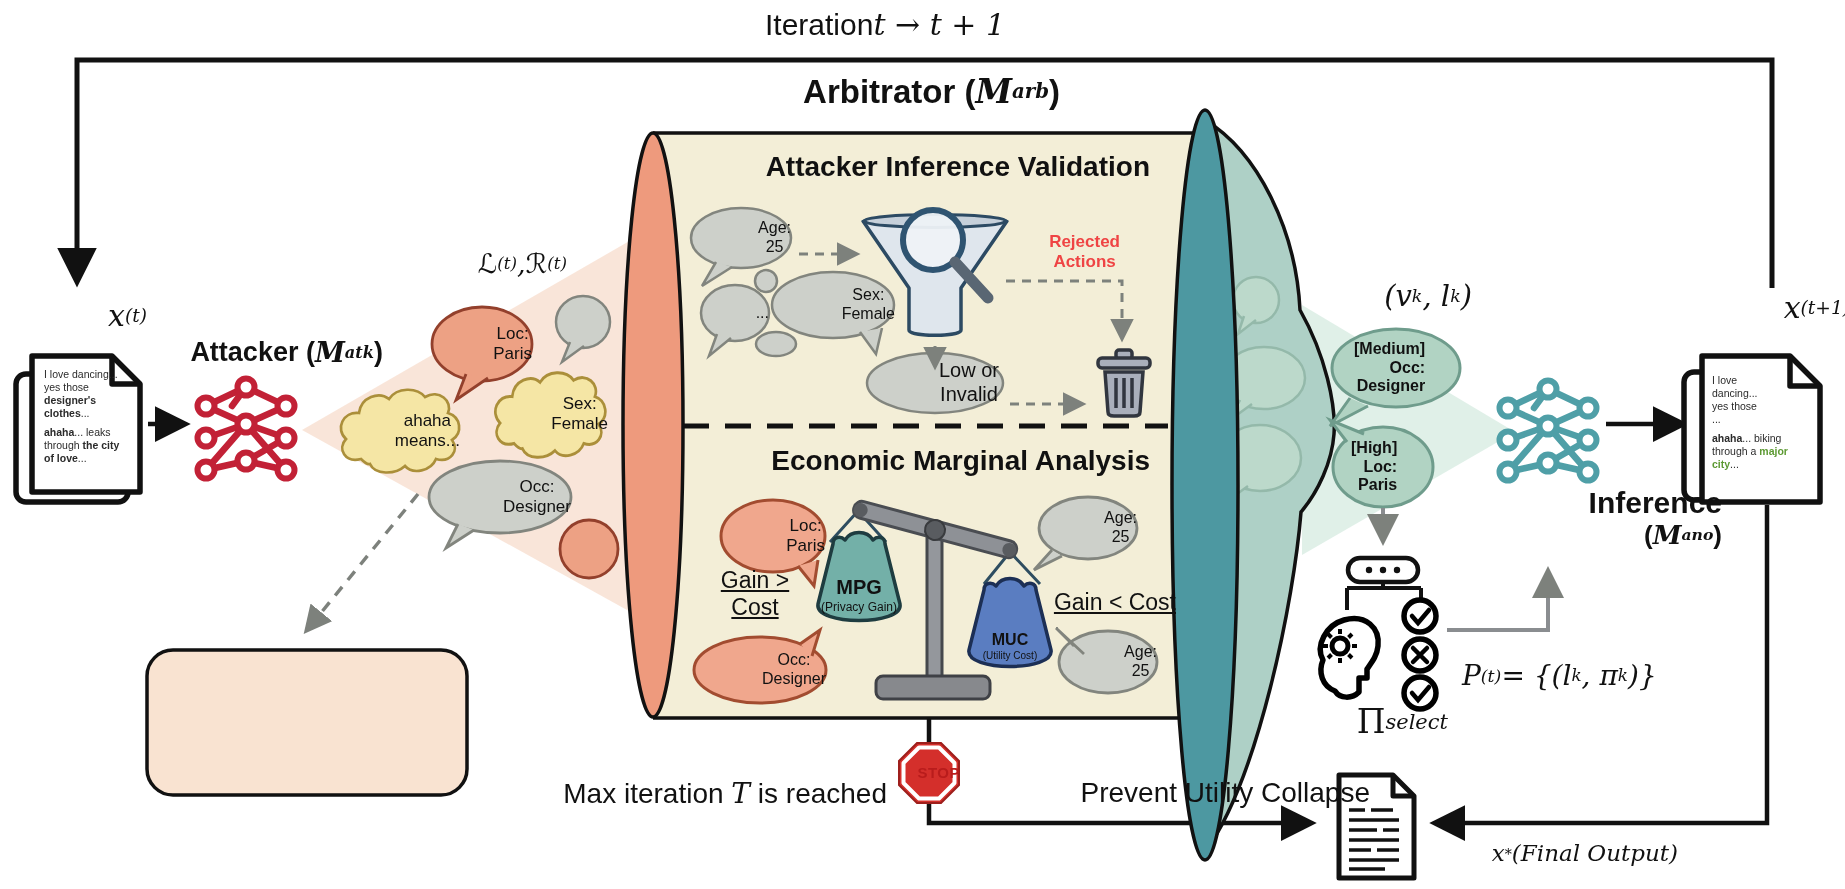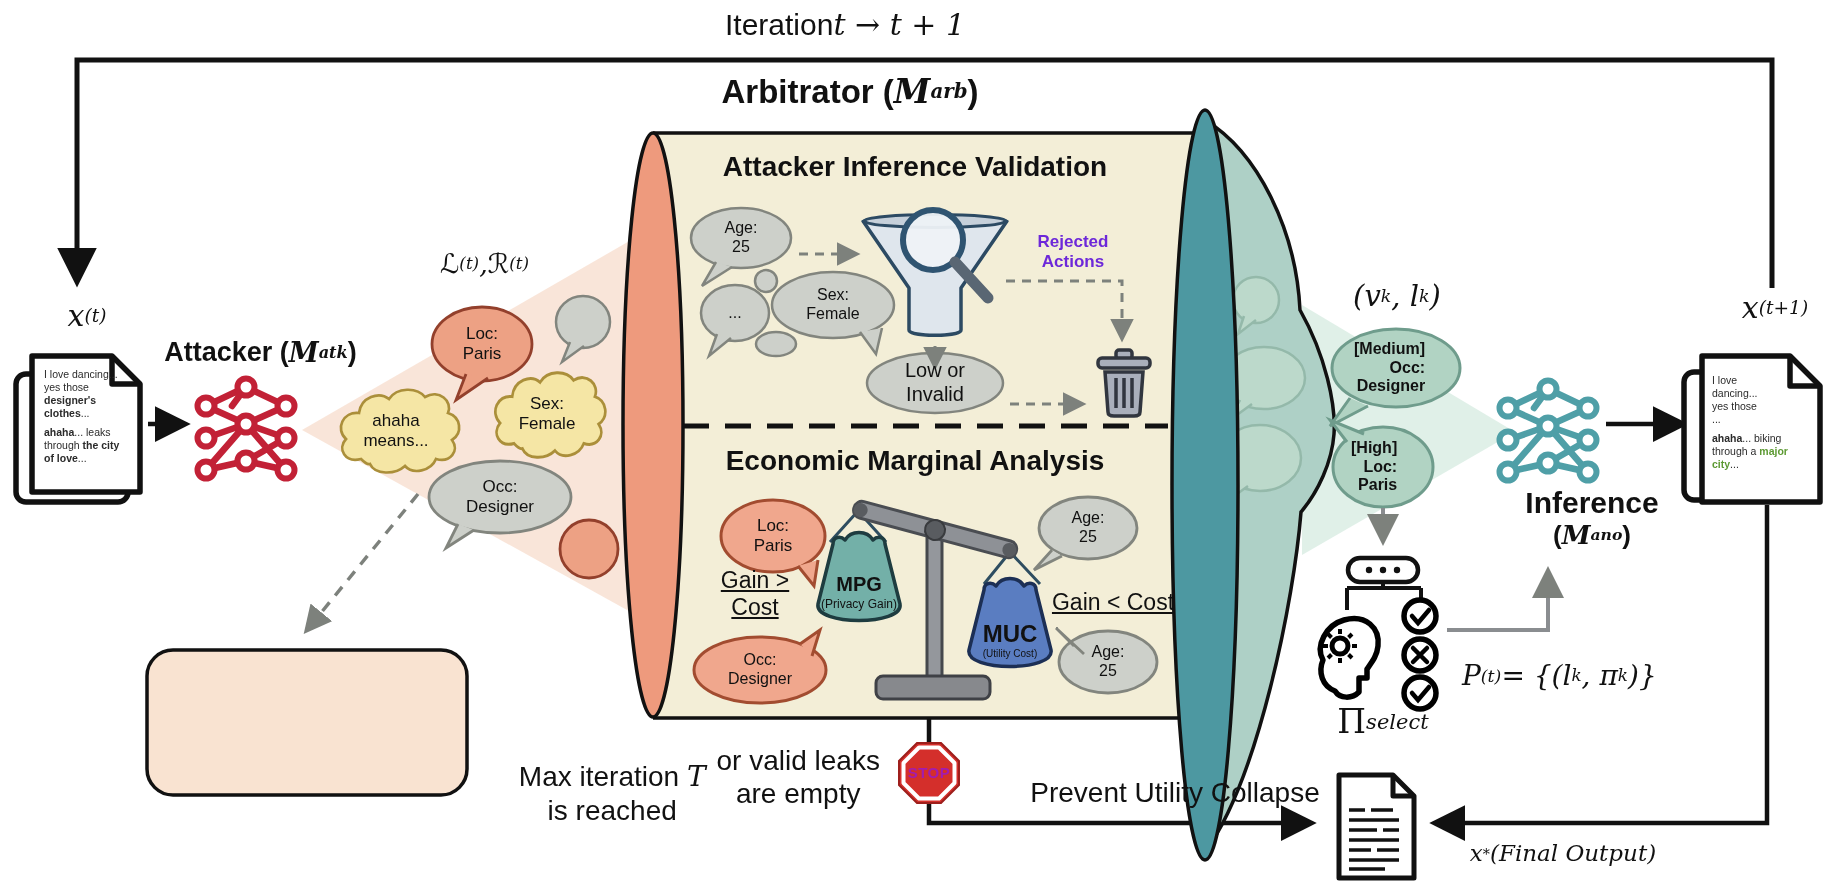--- a/index.html
+++ b/index.html
@@ -1,27 +1,27 @@
 <!DOCTYPE html>
 <html><head>
 <meta charset="utf-8">
 <style>
   html,body{margin:0;padding:0;background:#fff}
   #canvas{position:relative;width:1845px;height:889px;background:#fff;overflow:hidden;
           font-family:"Liberation Sans",sans-serif;color:#111}
   svg.layer{position:absolute;left:0;top:0}
-  .t{position:absolute;white-space:pre-line;display:flex;align-items:center;justify-content:center;
+  .t{position:absolute;white-space:pre-line;display:flex;align-items:center;justify-content:flex-end;
      text-align:center;line-height:1.18}
   .left{justify-content:flex-start;text-align:right}
   .b{font-weight:bold}
   .math{font-family:"DejaVu Serif","DejaVu Sans",serif;font-style:italic}
   .mup{font-family:"DejaVu Serif","DejaVu Sans",serif;font-style:normal}
   .sup{font-size:62%;vertical-align:super;font-style:italic}
   .subb{font-size:60%;vertical-align:-5px;font-style:italic}
-  .gray{color:#6d28d9}
+  .gray{color:#ef4444}
   .u{text-decoration:underline}
   .doctxt{position:absolute;font-size:10.5px;line-height:1.24;color:#2b2b2b;white-space:normal}
   .doctxt .p{margin-bottom:6px}
   .green{color:#5d9a33;font-weight:bold}
 </style>
 </head>
 <body>
 
 <div id="canvas">
 
@@ -296,21 +296,21 @@
 25</div>
 
 <div class="t u" style="left:694px;top:580px;width:122px;height:28px;font-size:23px">Gain &gt; Cost</div>
 <div class="t u" style="left:1050px;top:589px;width:126px;height:28px;font-size:23px">Gain &lt; Cost</div>
 
 <div class="t" style="left:815px;top:570px;width:88px;height:44px;flex-direction:column">
   <span class="b" style="font-size:20px">MPG</span>
   <span style="font-size:12px">(Privacy Gain)</span>
 </div>
 <div class="t" style="left:966px;top:618px;width:88px;height:44px;flex-direction:column">
-  <span class="b" style="font-size:24px">MUC</span>
+  <span class="b" style="font-size:16px">MUC</span>
   <span style="font-size:10px">(Utility Cost)</span>
 </div>
 
 <div class="t math" style="left:1322px;top:276px;width:150px;height:40px;font-size:29px">
   <span>(v</span><span class="subb">k</span><span>, l</span><span class="subb">k</span><span>)</span>
 </div>
 
 <div class="t b left" style="left:1332px;top:328px;width:130px;height:80px;font-size:16px;padding-left:22px">[Medium]
 Occ:
 Designer</div>
@@ -333,24 +333,23 @@
 
 <div class="t math" style="left:1448px;top:838px;width:230px;height:32px;font-size:23px">
   <span>x</span><span class="sup">*</span><span>(Final Output)</span>
 </div>
 
 
 <div class="t" style="left:515px;top:742px;width:372px;height:70px;flex-direction:row;font-size:28px">
   <div>
     <span>Max iteration </span><span class="math">T</span><span> is reached</span>
   </div>
-  <div>or valid leaks are empty</div>
-</div>
-
-<div class="t b" style="left:898px;top:742px;width:62px;height:62px;font-size:15px;color:#a21caf;letter-spacing:.5px">STOP</div>
+</div>
+
+<div class="t b" style="left:898px;top:742px;width:62px;height:62px;font-size:15px;color:#b91c1c;letter-spacing:.5px">STOP</div>
 
 <div class="t" style="left:980px;top:776px;width:390px;height:34px;font-size:28px">Prevent Utility Collapse</div>
 
 <div class="doctxt" style="left:44px;top:368px;width:88px">
   <div class="p">
     <span>I love dancing... yes those </span><span class="b">designer's clothes</span><span>...</span>
   </div>
   <div class="p">
     <span class="b">ahaha</span><span>... leaks through </span><span class="b">the city of love</span><span>...</span>
   </div>

